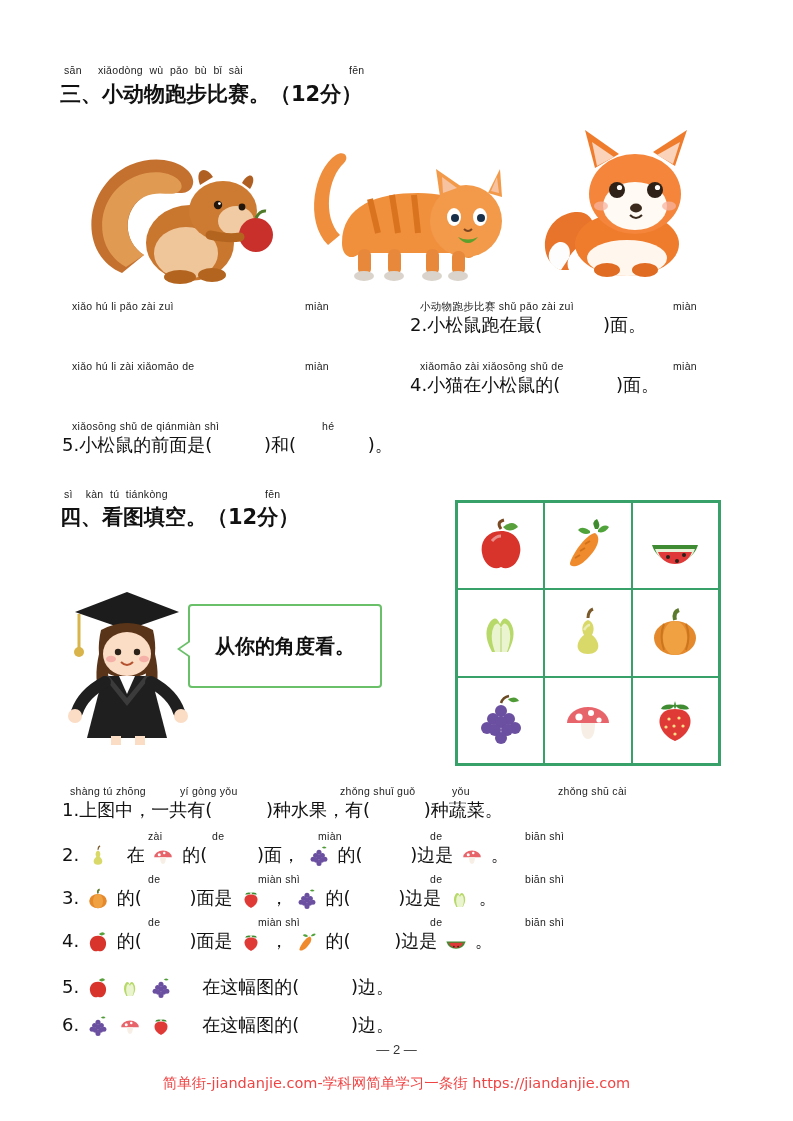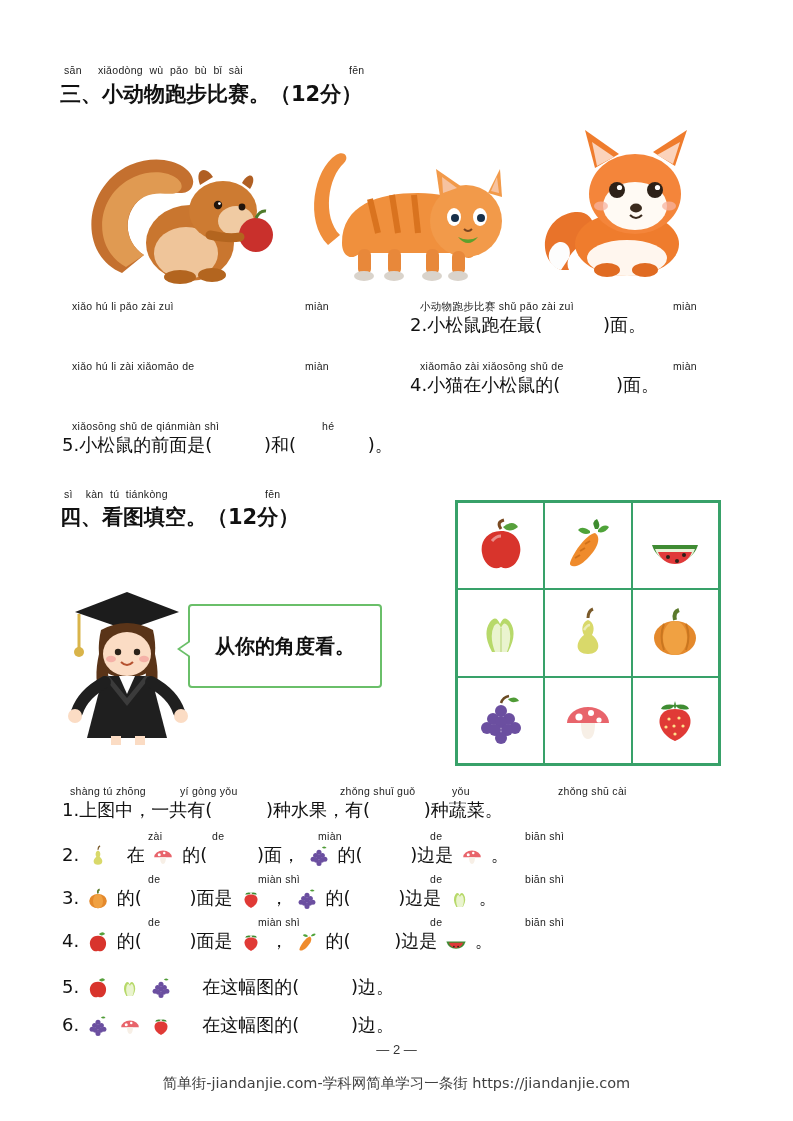--- a/index.html
+++ b/index.html
@@ -86,21 +86,21 @@
   }
   .bubble span{position:relative;z-index:3;}
 
   
   .pagenum{
     position:absolute;width:100%;text-align:center;
     font-family:"Liberation Sans", sans-serif;font-size:13px;color:#333;
   }
   .footer{
     position:absolute;width:100%;text-align:center;
-    font-family:"DejaVu Sans", sans-serif;font-size:14.5px;color:#404040;
+    font-family:"DejaVu Sans", sans-serif;font-size:14.5px;color:#ef4444;
   }
   .icon-inline{vertical-align:middle;}
 </style>
 </head>
 <body>
 
 <div class="page">
 
   <div class="abs pin" style="left:64px;top:64px;">
     <span>sān</span>&nbsp;&nbsp;&nbsp;&nbsp;

